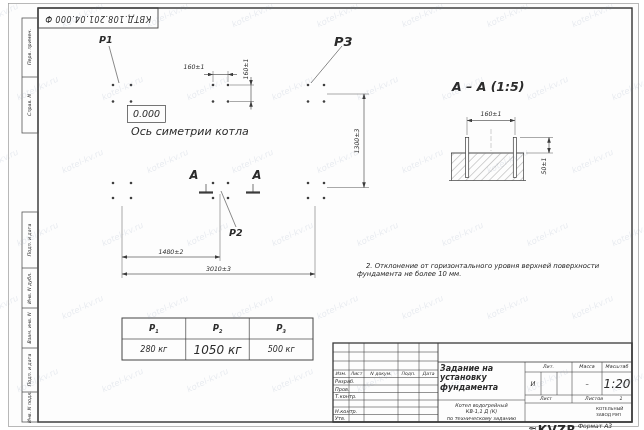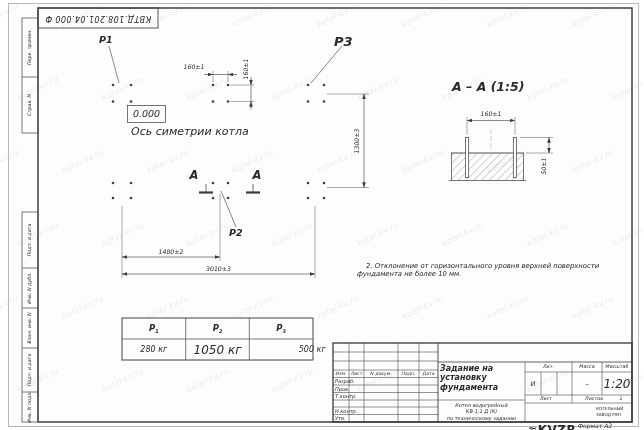--- a/index.html
+++ b/index.html
@@ -194,21 +194,21 @@
 
   <div class="notes">
     <p>2. Отклонение от горизонтального уровня верхней поверхности фундамента не более 10 мм.</p>
   </div>
 
   <div class="t ctr" style="left:153.8px;top:328.5px;font-size:8.5px;font-weight:600;"><span>P</span><sub style="font-size:5px;">1</sub></div>
   <div class="t ctr" style="left:217.5px;top:328.5px;font-size:8.5px;font-weight:600;"><span>P</span><sub style="font-size:5px;">2</sub></div>
   <div class="t ctr" style="left:281.2px;top:328.5px;font-size:8.5px;font-weight:600;"><span>P</span><sub style="font-size:5px;">3</sub></div>
   <div class="t ctr" style="left:153.8px;top:349.8px;font-size:8px;">280 кг</div>
   <div class="t ctr" style="left:217.5px;top:349.8px;font-size:12px;">1050 кг</div>
-  <div class="t ctr" style="left:281.2px;top:349.8px;font-size:8px;margin-left:31px;">500 кг</div>
+  <div class="t ctr" style="left:281.2px;top:349.8px;font-size:8px;">500 кг</div>
 
   <div class="t ttl" style="left:440px;top:364px;width:83px;font-size:8px;font-weight:600;">Задание на установку фундамента</div>
   <div class="t ctr" style="left:481.5px;top:405px;font-size:5px;">Котел водогрейный</div>
   <div class="t ctr" style="left:481.5px;top:411px;font-size:5px;">КВ-1,1 Д (К)</div>
   <div class="t ctr" style="left:481.5px;top:417.5px;font-size:5px;">по техническому заданию</div>
   <div class="t ctr" style="left:341px;top:373.8px;font-size:4.6px;">Изм.</div>
   <div class="t ctr" style="left:356.5px;top:373.8px;font-size:4.6px;">Лист</div>
   <div class="t ctr" style="left:381px;top:373.8px;font-size:4.6px;">N докум.</div>
   <div class="t ctr" style="left:408.5px;top:373.8px;font-size:4.6px;">Подп.</div>
   <div class="t ctr" style="left:428.5px;top:373.8px;font-size:4.6px;">Дата</div>

